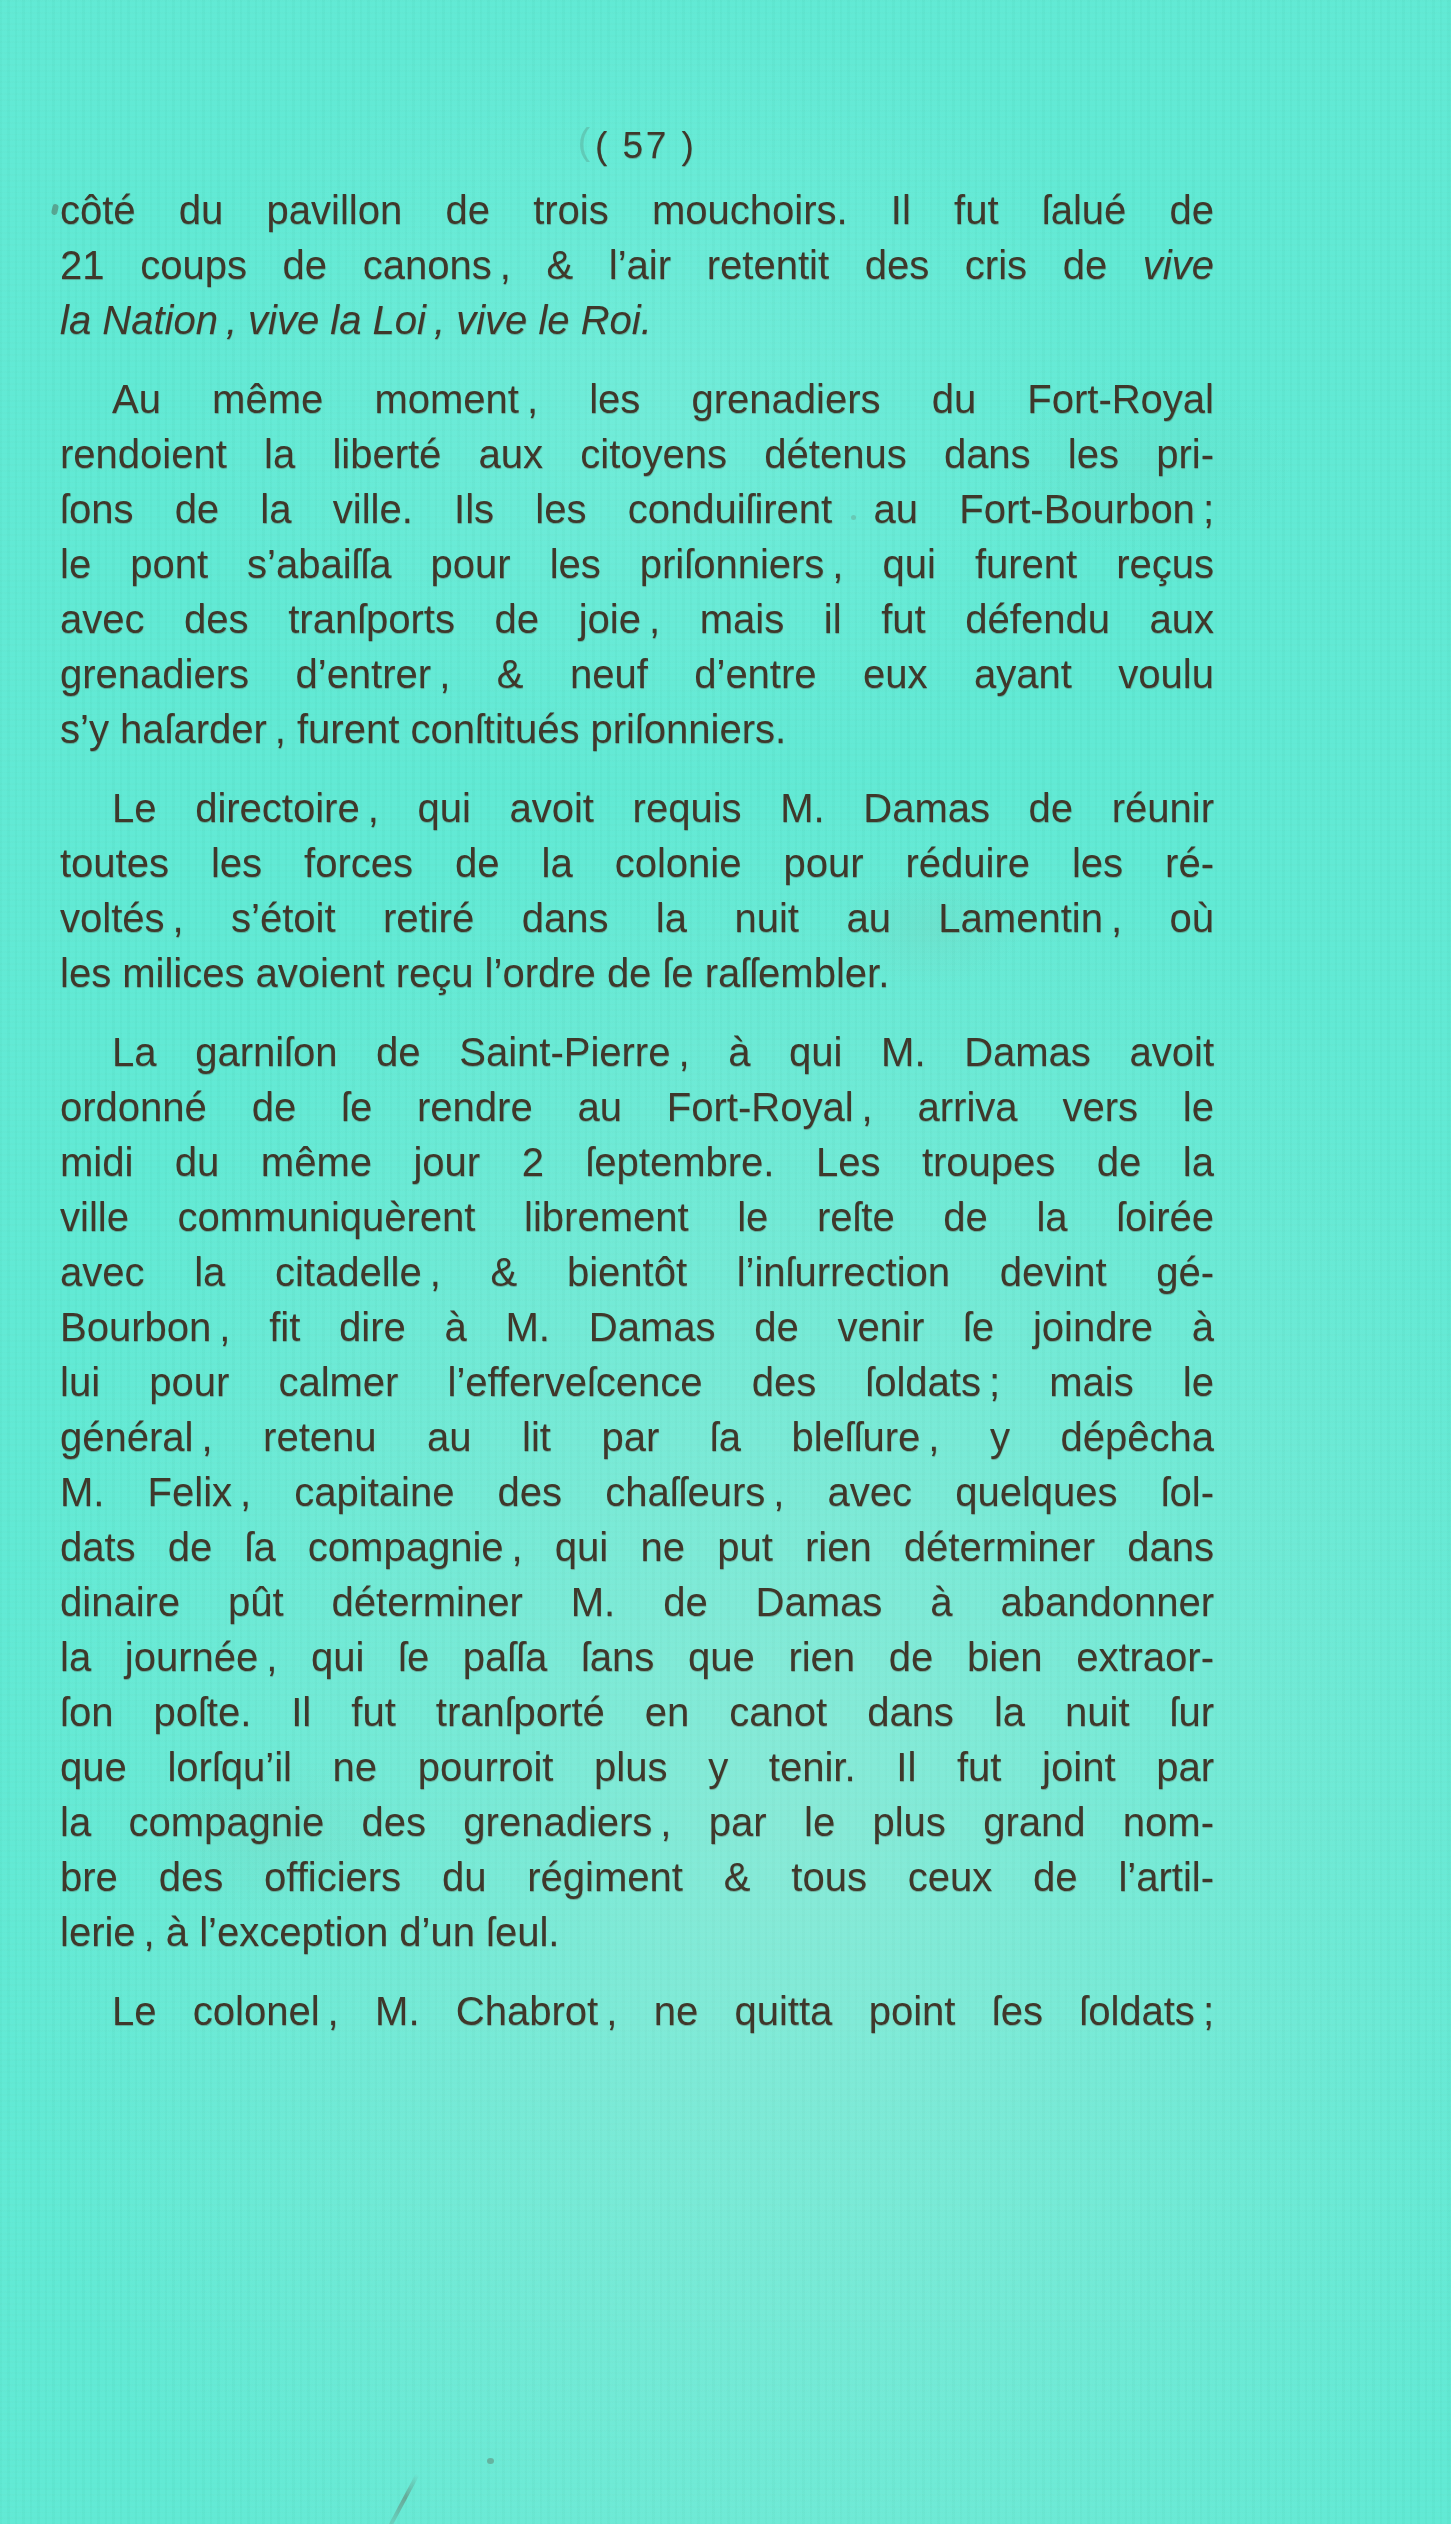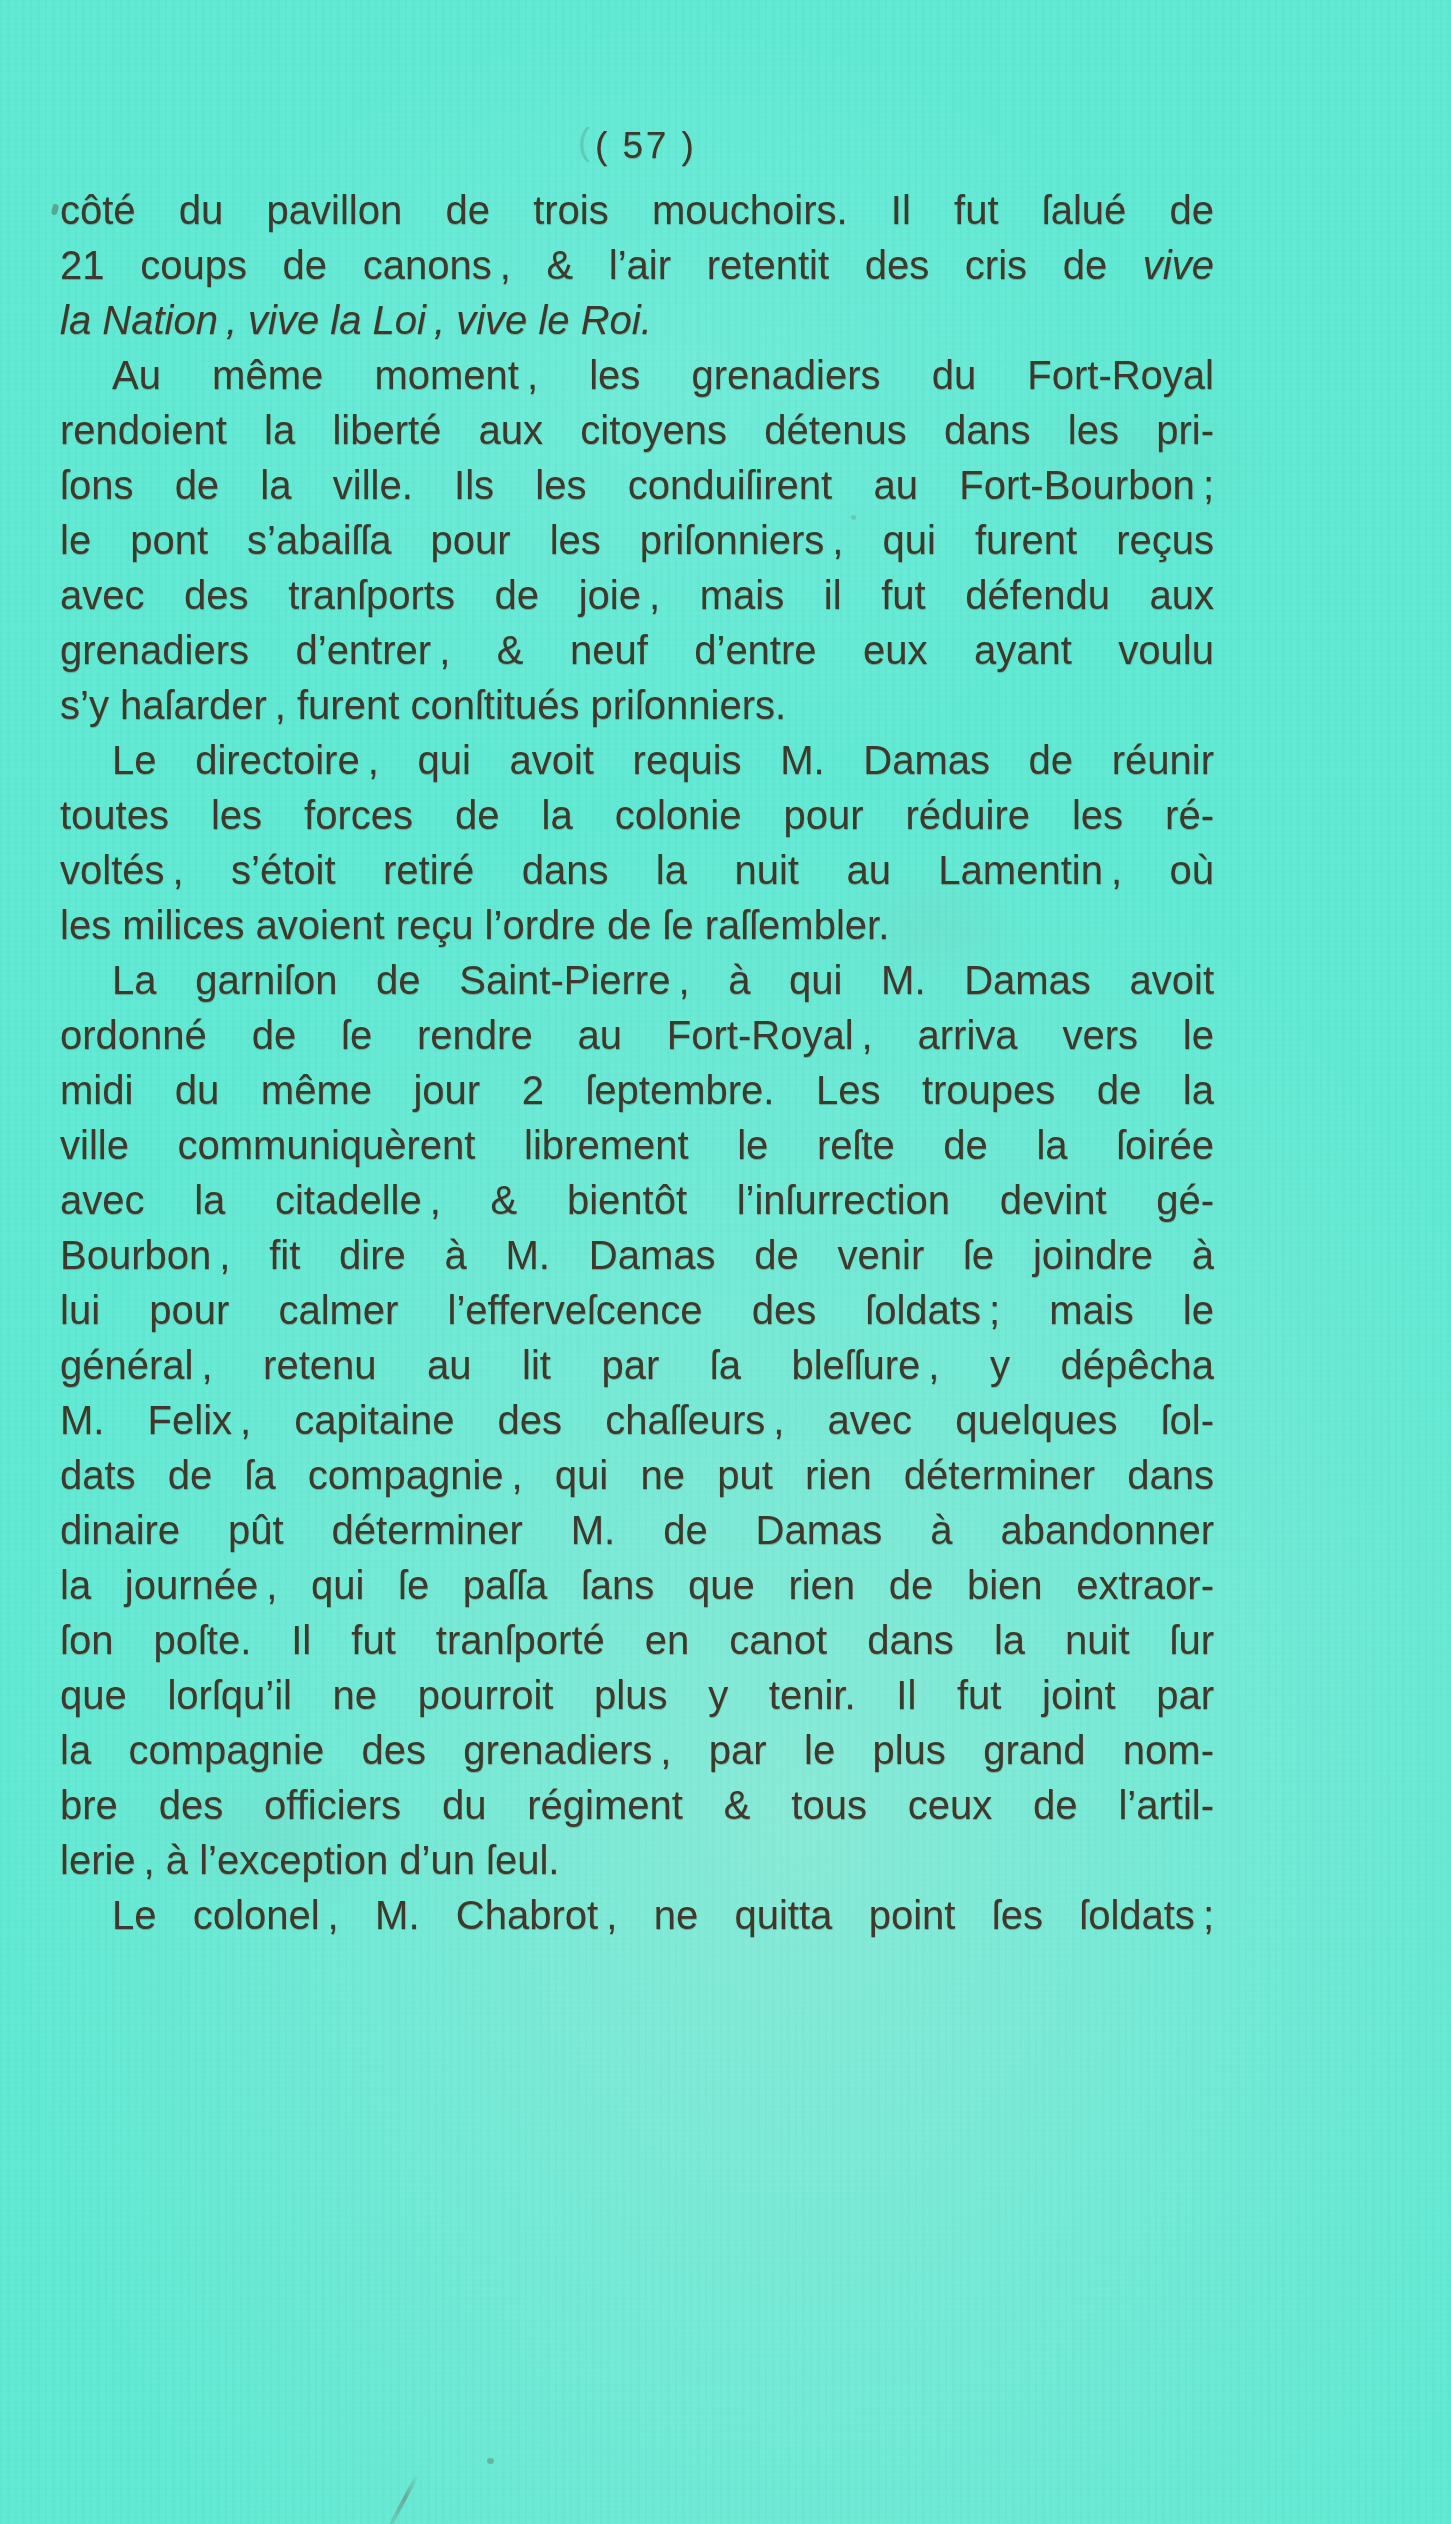--- a/index.html
+++ b/index.html
@@ -38,21 +38,21 @@
   }
   .textblock{
     position:absolute;
     top:183px;left:60px;width:1154px;
     font-size:40px;
     line-height:55px;
     text-shadow:0.3px 0.5px 0.7px rgba(63,56,43,0.33);
   }
   .line{text-align:justify;text-align-last:justify;}
   .line.noj{text-align:right;text-align-last:left;}
-  .line.indent{text-indent:52px;}
+  .line.indent{text-indent:52px;margin-top:24px;}
   em{font-style:italic;margin-top:28px;}
   .pencil{
     position:absolute;
     left:416px;top:2473px;
     width:4.2px;height:60px;
     border-radius:2.5px;
     transform:rotate(28deg);
     transform-origin:top left;
     background:linear-gradient(180deg, rgba(100,92,80,0) 0%, rgba(100,92,80,0.45) 45%, rgba(100,92,80,0.12) 100%);
   }

